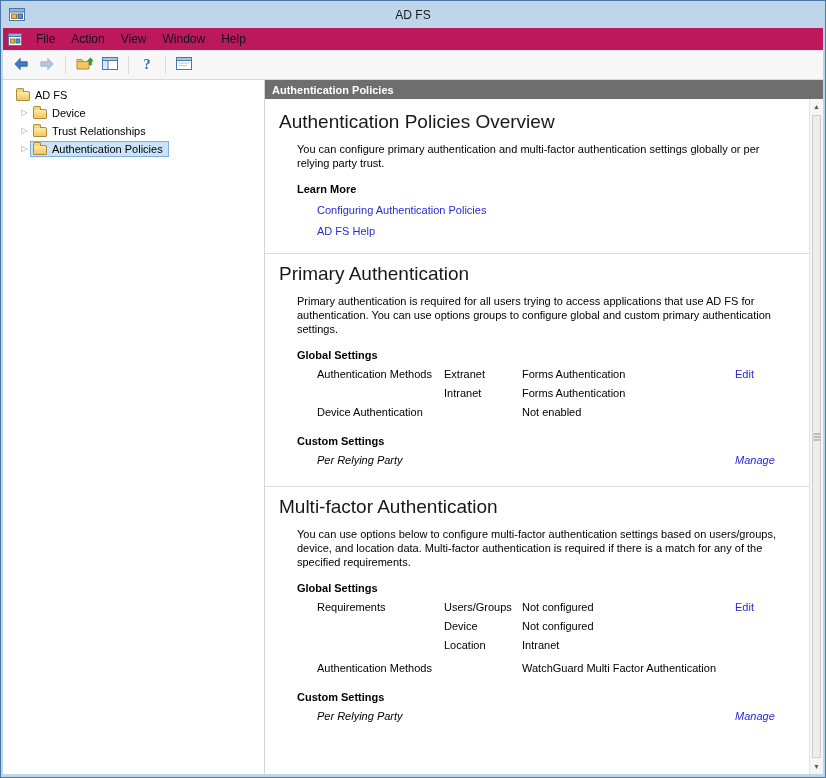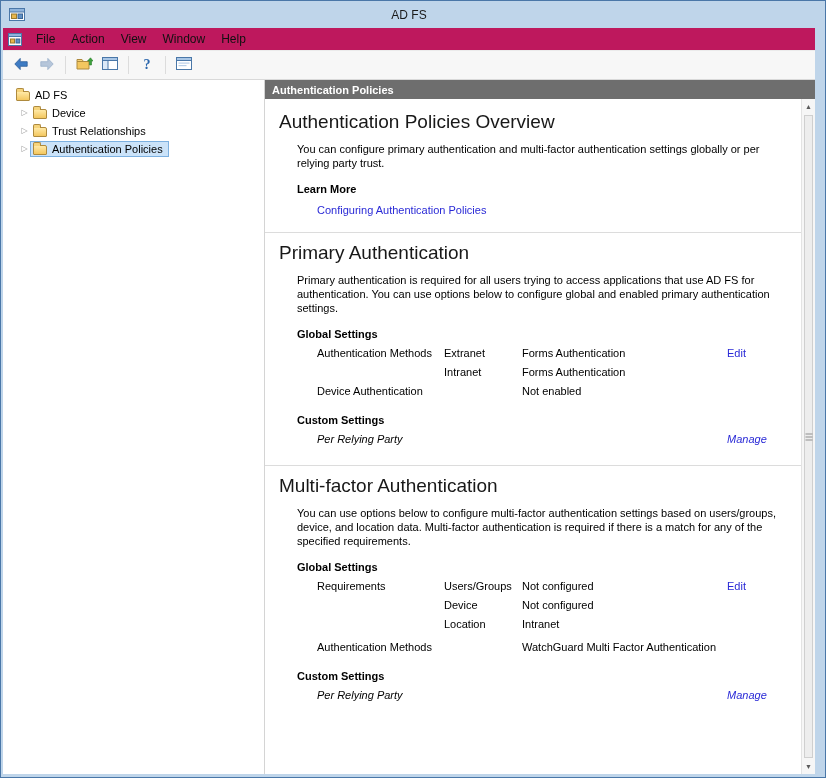--- a/index.html
+++ b/index.html
@@ -1,20 +1,20 @@
 <!DOCTYPE html>
 <html><head>
 <meta charset="utf-8">
 <style>
   * { margin:0; padding:0; box-sizing:border-box; }
   html,body { width:826px; height:778px; overflow:hidden; }
   body { font-family:"Liberation Sans", sans-serif; font-size:11px; color:#000; background:#fff; }
 
   .window { width:826px; height:778px; background:#bfd5ea; border:1px solid #4a77a8;
-            padding:0 10px 3px 2px; display:flex; flex-direction:column; }
+            padding:0 2px 3px 2px; display:flex; flex-direction:column; }
 
   
   .titlebar { height:27px; flex:0 0 auto; position:relative; display:flex; align-items:center; }
   .titlebar .title { position:absolute; left:0; right:0; text-align:center; font-size:12px; color:#1a1a1a; }
   .title-icon { margin-left:6px; z-index:1; display:flex; }
 
   
   .app { flex:1; min-height:0; display:flex; flex-direction:column; background:#fff; }
 
   
@@ -201,26 +201,27 @@
         <div class="panel-header">Authentication Policies</div>
 
         <div class="content-area">
           <div class="content">
 
             <div class="sec-title first">Authentication Policies Overview</div>
             <p class="body-text">You can configure primary authentication and multi-factor authentication settings globally or per relying party trust.</p>
             <div class="bold-label">Learn More</div>
             <div class="links">
               <a>Configuring Authentication Policies</a>
+              <a>AD FS Help</a>
             </div>
 
             <hr class="divider">
 
             <div class="sec-title later">Primary Authentication</div>
-            <p class="body-text">Primary authentication is required for all users trying to access applications that use AD FS for authentication. You can use options below to configure global and enabled primary authentication settings.</p>
+            <p class="body-text">Primary authentication is required for all users trying to access applications that use AD FS for authentication. You can use options groups to configure global and custom primary authentication settings.</p>
             <div class="bold-label">Global Settings</div>
             <div class="setting-rows">
               <div class="setting-row">
                 <span>Authentication Methods</span>
                 <span>Extranet</span>
                 <span>Forms Authentication</span>
                 <span class="action">Edit</span>
               </div>
               <div class="setting-row">
                 <span></span>

